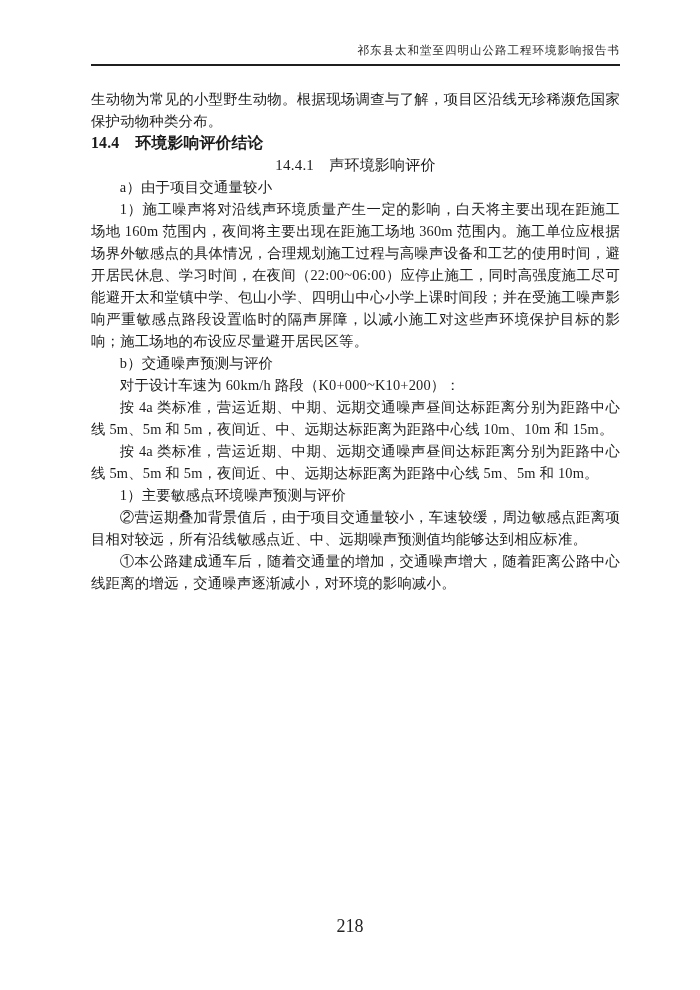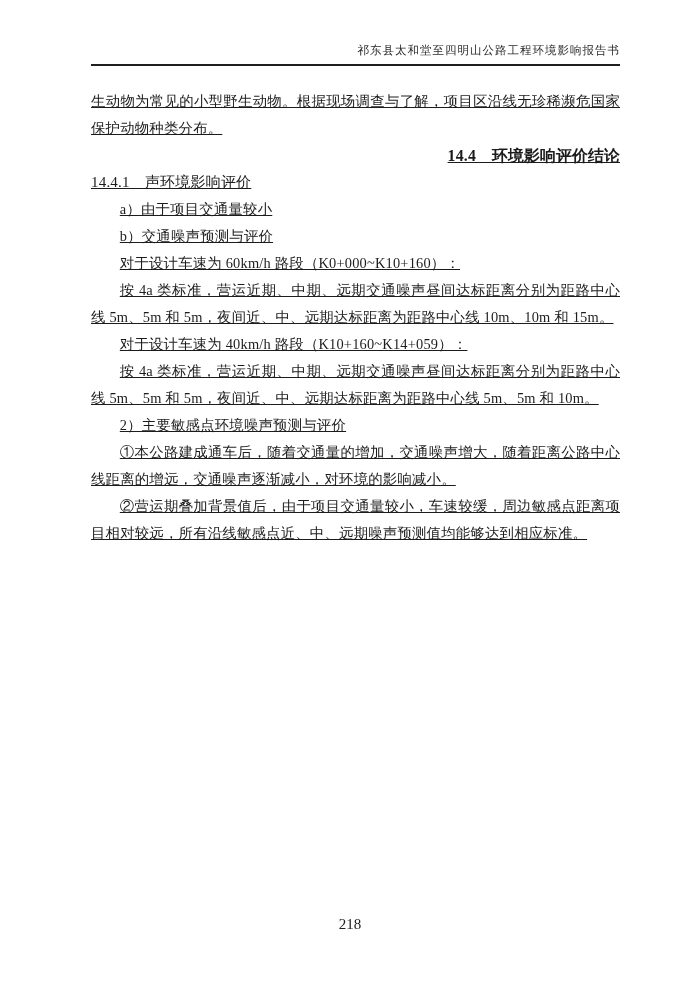--- a/index.html
+++ b/index.html
@@ -35,70 +35,69 @@
   }
   .content {
     position: absolute;
     top: 88px;
     left: 91px;
     width: 529px;
   }
   .content p {
     margin: 0;
     font-size: 14.4px;
-    line-height: 27px;
+    line-height: 22px;
     text-align: justify;
     letter-spacing: 0.2px;
-    text-decoration: underline;
   }
   .content p.indent {
     text-indent: 2em;
   }
   .content p.heading1 {
     font-weight: bold;
     font-size: 15.8px;
-    text-align: right;
+    text-align: left;
   }
   .content p.heading2 {
     font-size: 15px;
-    text-align: left;
+    text-align: center;
   }
   .footer {
     position: absolute;
     top: 916px;
     left: 0;
     width: 700px;
     text-align: center;
-    font-size: 15px;
+    font-size: 18px;
     color: #222222;
   }
 </style>
 </head>
 <body>
 
 <div class="page">
 
   <div class="header">
     <span>祁东县太和堂至四明山公路工程环境影响报告书</span>
   </div>
 
   <div class="header-rule"></div>
 
   <main class="content" id="doc-body">
       <p class="body">生动物为常见的小型野生动物。根据现场调查与了解，项目区沿线无珍稀濒危国家保护动物种类分布。</p>
       <p class="heading1">14.4　环境影响评价结论</p>
       <p class="heading2">14.4.1　声环境影响评价</p>
       <p class="body indent">a）由于项目交通量较小</p>
+      <p class="body indent">1）施工噪声将对沿线声环境质量产生一定的影响，白天将主要出现在距施工场地 160m 范围内，夜间将主要出现在距施工场地 360m 范围内。施工单位应根据场界外敏感点的具体情况，合理规划施工过程与高噪声设备和工艺的使用时间，避开居民休息、学习时间，在夜间（22:00~06:00）应停止施工，同时高强度施工尽可能避开太和堂镇中学、包山小学、四明山中心小学上课时间段；并在受施工噪声影响严重敏感点路段设置临时的隔声屏障，以减小施工对这些声环境保护目标的影响；施工场地的布设应尽量避开居民区等。</p>
       <p class="body indent">b）交通噪声预测与评价</p>
-      <p class="body indent">对于设计车速为 60km/h 路段（K0+000~K10+160）：</p>
+      <p class="body indent">对于设计车速为 60km/h 路段（K0+000~K10+200）：</p>
       <p class="body indent">按 4a 类标准，营运近期、中期、远期交通噪声昼间达标距离分别为距路中心线 5m、5m 和 5m，夜间近、中、远期达标距离为距路中心线 10m、10m 和 15m。</p>
-      <p class="body indent">对于设计车速为 40km/h 路段（K10+160~K14+059）：</p>
       <p class="body indent">按 4a 类标准，营运近期、中期、远期交通噪声昼间达标距离分别为距路中心线 5m、5m 和 5m，夜间近、中、远期达标距离为距路中心线 5m、5m 和 10m。</p>
-      <p class="body indent">2）主要敏感点环境噪声预测与评价</p>
+      <p class="body indent">1）主要敏感点环境噪声预测与评价</p>
+      <p class="body indent">②营运期叠加背景值后，由于项目交通量较小，车速较缓，周边敏感点距离项目相对较远，所有沿线敏感点近、中、远期噪声预测值均能够达到相应标准。</p>
       <p class="body indent">①本公路建成通车后，随着交通量的增加，交通噪声增大，随着距离公路中心线距离的增远，交通噪声逐渐减小，对环境的影响减小。</p>
-      <p class="body indent">②营运期叠加背景值后，由于项目交通量较小，车速较缓，周边敏感点距离项目相对较远，所有沿线敏感点近、中、远期噪声预测值均能够达到相应标准。</p>
     </main>
 
   <div class="footer">
     <span>218</span>
   </div>
 
 </div>
 
 </body></html>

